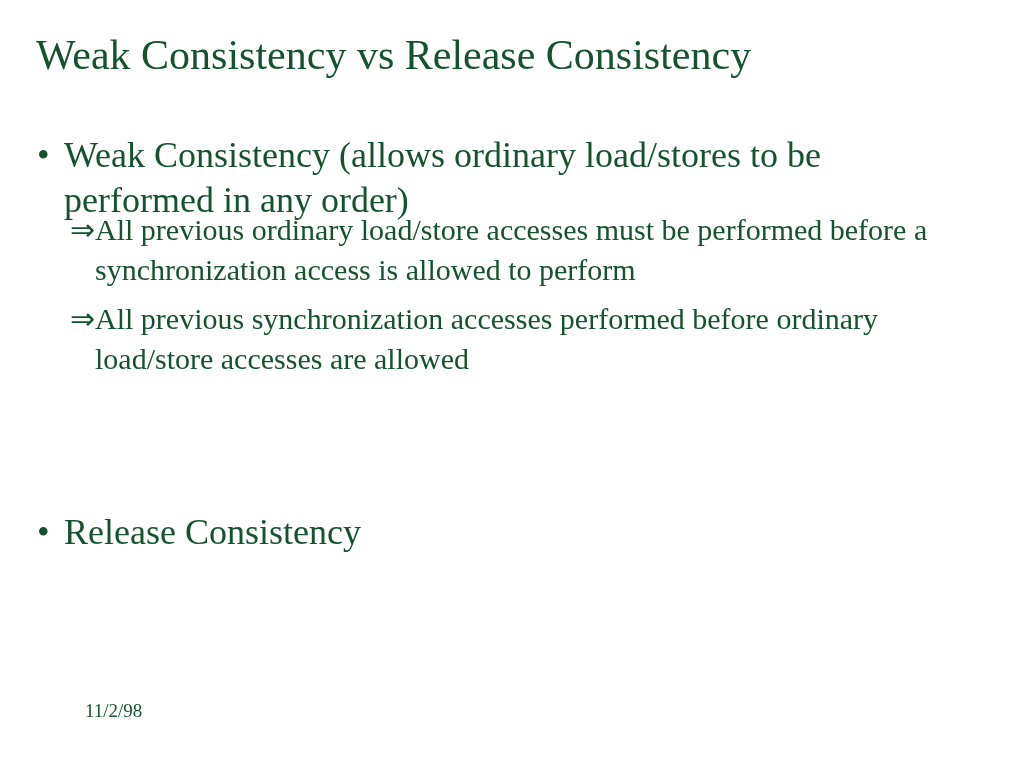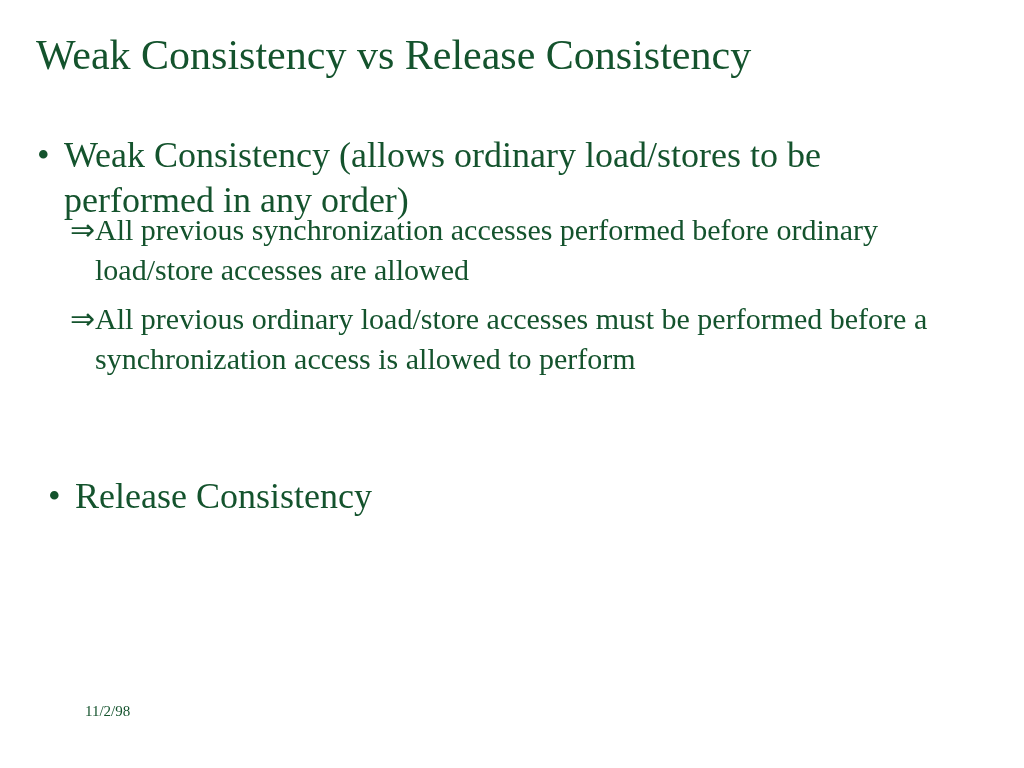--- a/index.html
+++ b/index.html
@@ -31,21 +31,21 @@
     text-indent: -27px;
     font-size: 36px;
     line-height: 45px;
   }
   .l1 .bullet {
     display: inline-block;
     width: 27px;
     text-indent: 0;
   }
   .l1-a { top: 113px; margin-top: 20px; }
-  .l1-b { top: 474px; margin-left: 11px; }
+  .l1-b { top: 510px; }
   .l2-group { position: absolute; left: 0; }
   .l2g-a { top: 210px; }
   .l2g-b { top: 537px; }
   .l2 {
     box-sizing: border-box;
     width: 950px;
     padding-left: 95px;
     text-indent: -25px;
     font-size: 30px;
     line-height: 40px;
@@ -54,41 +54,41 @@
   .l2 .arrow {
     display: inline-block;
     width: 25px;
     text-indent: 0;
     font-family: "DejaVu Sans", sans-serif;
   }
   .footer {
     position: absolute;
     left: 85px;
     top: 699px;
-    font-size: 15px;
+    font-size: 19px;
     line-height: 24px;
   }
 </style>
 </head>
 <body>
 
 <div class="slide">
 
   <h1 class="title">Weak Consistency vs Release Consistency</h1>
 
   <div class="l1 l1-a">
     <span class="bullet">•</span><span>Weak Consistency (allows ordinary load/stores to be performed in any order)</span>
   </div>
 
   <div class="l2-group l2g-a">
     <div class="l2">
-      <span class="arrow">⇒</span><span>All previous synchronization accesses performed before ordinary load/store accesses are allowed</span>
+      <span class="arrow">⇒</span><span>All previous ordinary load/store accesses must be performed before a synchronization access is allowed to perform</span>
     </div>
     <div class="l2">
-      <span class="arrow">⇒</span><span>All previous ordinary load/store accesses must be performed before a synchronization access is allowed to perform</span>
+      <span class="arrow">⇒</span><span>All previous synchronization accesses performed before ordinary load/store accesses are allowed</span>
     </div>
   </div>
 
   <div class="l1 l1-b">
     <span class="bullet">•</span><span>Release Consistency</span>
   </div>
 
 
   <div class="footer">11/2/98</div>
 

